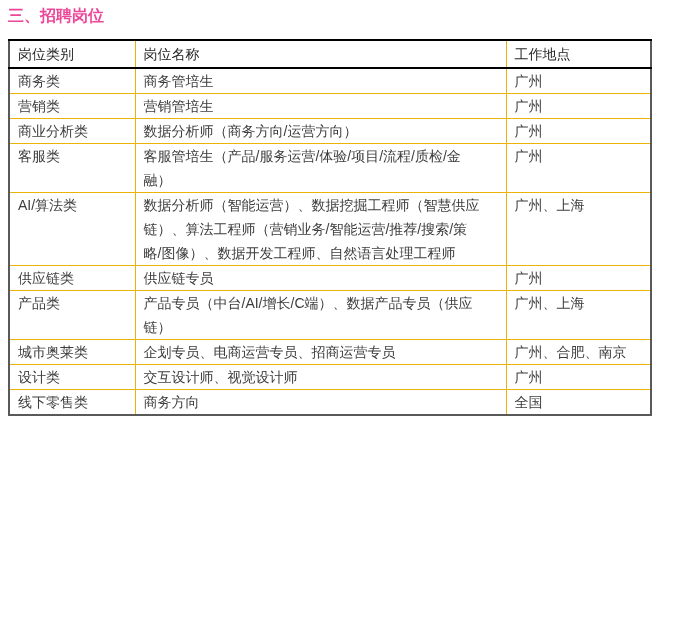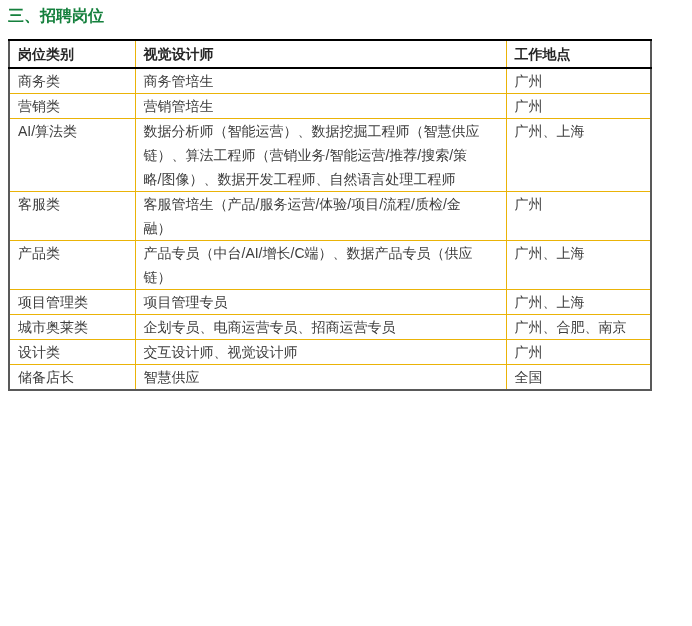--- a/index.html
+++ b/index.html
@@ -35,93 +35,98 @@
     padding: 0 8px;
     font-size: 14px;
     line-height: 24px;
     color: #3d3d3d;
     vertical-align: top;
     text-align: left;
     box-sizing: border-box;
     overflow: hidden;
   }
   .positions-table th {
-    font-weight: bold;
+    font-weight: normal;
     color: #262626;
     border-top: 2px solid #000000;
     border-bottom: 2px solid #000000;
     height: 28px;
     line-height: 26px;
   }
   .positions-table td {
     height: 25px;
   }
   .col-category  { width: 126px; }
   .col-positions { width: 371px; white-space: pre-line; }
   .col-location  { width: 145px; margin-top: 32px; }
 </style>
 </head>
 <body>
 
 <div class="page">
-  <h2 class="section-title" style="color: #15803d;">三、招聘岗位</h2>
+  <h2 class="section-title" style="color: #ec4899;">三、招聘岗位</h2>
 
   <table class="positions-table">
     <thead>
       <tr>
         <th class="col-category">岗位类别</th>
-        <th class="col-positions">视觉设计师</th>
+        <th class="col-positions">岗位名称</th>
         <th class="col-location">工作地点</th>
       </tr>
     </thead>
     <tbody id="table-body">
         <tr>
           <td class="col-category">商务类</td>
           <td class="col-positions">商务管培生</td>
           <td class="col-location">广州</td>
         </tr>
         <tr>
           <td class="col-category">营销类</td>
           <td class="col-positions">营销管培生</td>
           <td class="col-location">广州</td>
         </tr>
         <tr>
-          <td class="col-category">AI/算法类</td>
-          <td class="col-positions">数据分析师（智能运营）、数据挖掘工程师（智慧供应
-链）、算法工程师（营销业务/智能运营/推荐/搜索/策
-略/图像）、数据开发工程师、自然语言处理工程师</td>
-          <td class="col-location">广州、上海</td>
+          <td class="col-category">商业分析类</td>
+          <td class="col-positions">数据分析师（商务方向/运营方向）</td>
+          <td class="col-location">广州</td>
         </tr>
         <tr>
           <td class="col-category">客服类</td>
           <td class="col-positions">客服管培生（产品/服务运营/体验/项目/流程/质检/金
 融）</td>
           <td class="col-location">广州</td>
         </tr>
         <tr>
+          <td class="col-category">AI/算法类</td>
+          <td class="col-positions">数据分析师（智能运营）、数据挖掘工程师（智慧供应
+链）、算法工程师（营销业务/智能运营/推荐/搜索/策
+略/图像）、数据开发工程师、自然语言处理工程师</td>
+          <td class="col-location">广州、上海</td>
+        </tr>
+        <tr>
+          <td class="col-category">供应链类</td>
+          <td class="col-positions">供应链专员</td>
+          <td class="col-location">广州</td>
+        </tr>
+        <tr>
           <td class="col-category">产品类</td>
           <td class="col-positions">产品专员（中台/AI/增长/C端）、数据产品专员（供应
 链）</td>
-          <td class="col-location">广州、上海</td>
-        </tr>
-        <tr>
-          <td class="col-category">项目管理类</td>
-          <td class="col-positions">项目管理专员</td>
           <td class="col-location">广州、上海</td>
         </tr>
         <tr>
           <td class="col-category">城市奥莱类</td>
           <td class="col-positions">企划专员、电商运营专员、招商运营专员</td>
           <td class="col-location">广州、合肥、南京</td>
         </tr>
         <tr>
           <td class="col-category">设计类</td>
           <td class="col-positions">交互设计师、视觉设计师</td>
           <td class="col-location">广州</td>
         </tr>
         <tr>
-          <td class="col-category">储备店长</td>
-          <td class="col-positions">智慧供应</td>
+          <td class="col-category">线下零售类</td>
+          <td class="col-positions">商务方向</td>
           <td class="col-location">全国</td>
         </tr>
       </tbody>
   </table>
 </div>
 
 </body></html>

